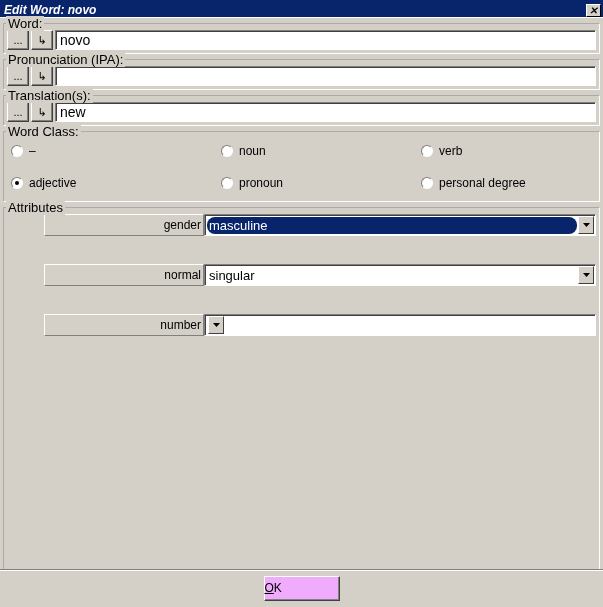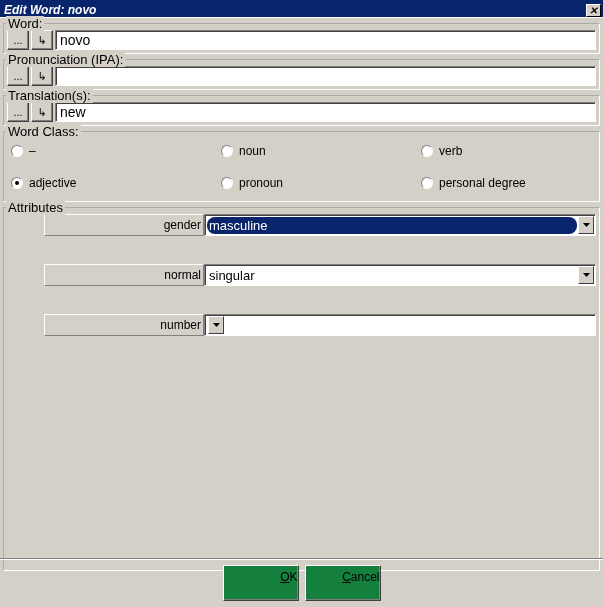--- a/index.html
+++ b/index.html
@@ -175,27 +175,27 @@
     bottom: 6px;
     display: flex;
     justify-content: center;
     gap: 6px;
     padding-top: 6px;
     border-top: 1px solid #808080;
     box-shadow: 0 1px 0 #fff inset;
   }
   .std-btn {
     min-width: 76px;
-    height: 36px;
-    background: #15803d;
+    height: 25px;
+    background: #f0abfc;
     border: 1px solid #404040;
     border-top-color: #fff;
     border-left-color: #fff;
     box-shadow: inset -1px -1px 0 #808080;
-    text-align: right;
+    text-align: left;
     line-height: 22px;
     cursor: default;
   }
   .mn { text-decoration: underline; }
   .fill-area {
     height: 200px;
   }
 </style>
 </head>
 <body>
@@ -301,14 +301,13 @@
           </div>
         </div>
       </div>
     <div class="fill-area"></div>
   </div>
 
 </div>
 
 <div class="button-bar">
   <div class="std-btn"><span class="mn">O</span><span>K</span></div>
-  <div class="std-btn"><span class="mn">C</span><span>ancel</span></div>
 </div>
 
 </body></html>

